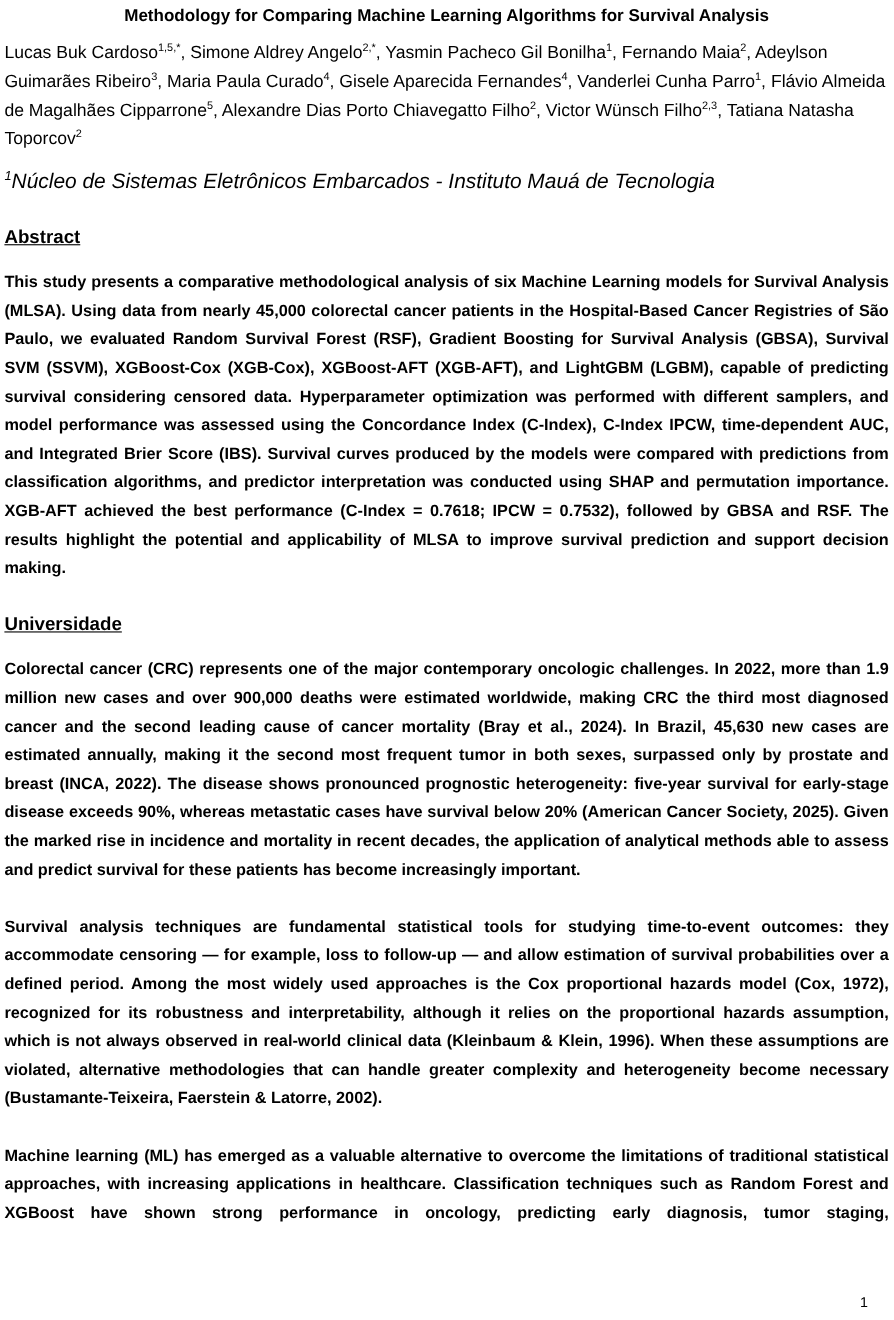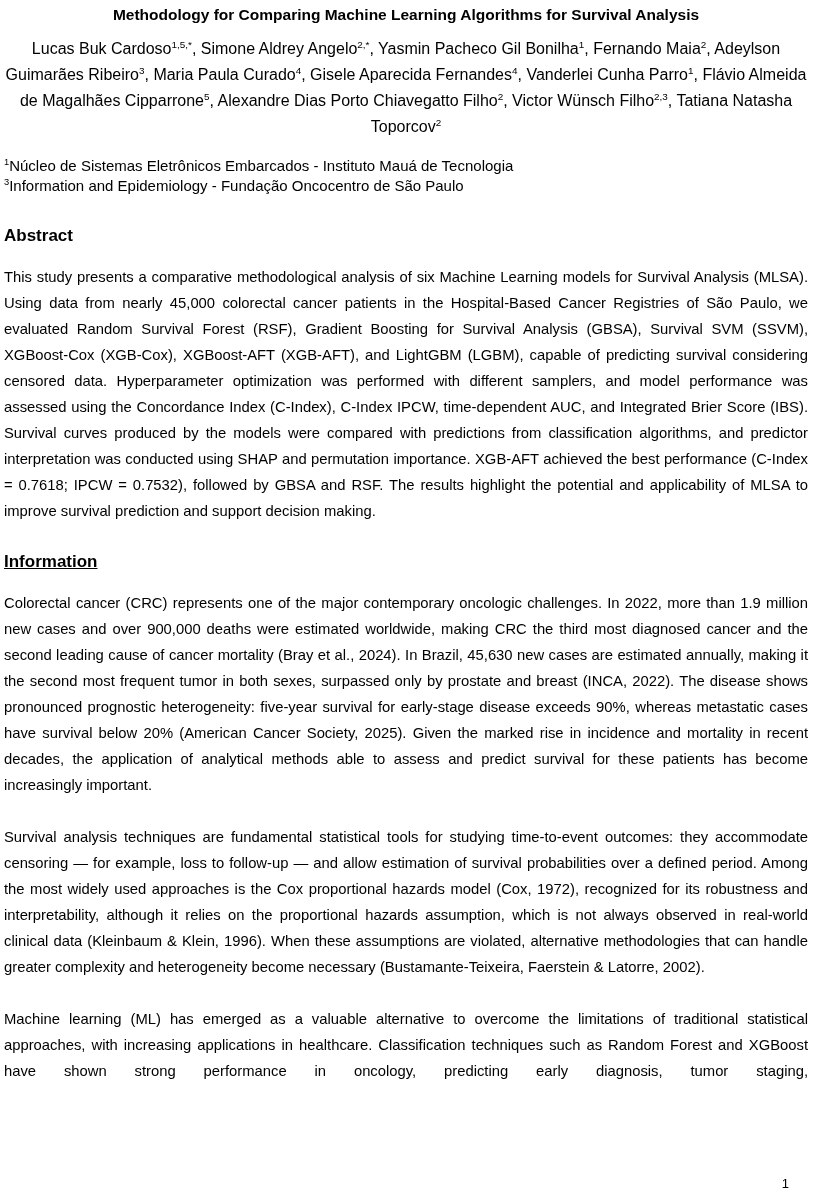--- a/index.html
+++ b/index.html
@@ -20,48 +20,49 @@
   }
   .title {
     font-size: 15.5px;
     font-weight: bold;
     text-align: center;
     margin: 0 0 10px 0;
     line-height: 22px;
   }
   .authors {
     font-size: 16px;
-    text-align: center;
     line-height: 26px;
     margin: 0 0 16px 0;
   }
   sup {
     font-size: 0.62em;
     line-height: 0;
     vertical-align: super;
   }
   .affiliations {
-    font-size: 15px;
+    font-style: italic;
+    font-size: 19px;
     line-height: 19.8px;
     margin: 0 0 24px 0;
   }
   .affiliation { margin: 0; }
   .heading {
     font-size: 17px;
     font-weight: bold;
     margin: 0 0 16px 0;
     line-height: 24px;
   }
-  .heading.spaced-top { margin-top: 28px; }
+  .heading.spaced-top { margin-top: 28px; text-decoration: underline; }
   .heading.underlined { text-decoration: underline; }
   .body-para {
     font-size: 14.8px;
     line-height: 26px;
     text-align: justify;
     margin: 0 0 26px 0;
+    font-weight: bold;
   }
   .body-para.last-cut {
     text-align-last: justify;
     margin-bottom: 16px;
   }
   .page-number {
     position: absolute;
     right: 24px;
     bottom: 8px;
     font-size: 13px;
@@ -72,28 +73,27 @@
 <body>
 
 <div class="page">
 
   <h1 class="title">Methodology for Comparing Machine Learning Algorithms for Survival Analysis</h1>
 
   <p class="authors">Lucas Buk Cardoso<sup>1,5,*</sup>, Simone Aldrey Angelo<sup>2,*</sup>, Yasmin Pacheco Gil Bonilha<sup>1</sup>, Fernando Maia<sup>2</sup>, Adeylson Guimarães Ribeiro<sup>3</sup>, Maria Paula Curado<sup>4</sup>, Gisele Aparecida Fernandes<sup>4</sup>, Vanderlei Cunha Parro<sup>1</sup>, Flávio Almeida de Magalhães Cipparrone<sup>5</sup>, Alexandre Dias Porto Chiavegatto Filho<sup>2</sup>, Victor Wünsch Filho<sup>2,3</sup>, Tatiana Natasha Toporcov<sup>2</sup></p>
 
   <div class="affiliations">
       <div class="affiliation"><sup>1</sup>Núcleo de Sistemas Eletrônicos Embarcados - Instituto Mauá de Tecnologia</div>
-      <div class="affiliation"><sup>3</sup>Information and Epidemiology - Fundação Oncocentro de São Paulo</div>
     </div>
 
   <h2 class="heading spaced-top">Abstract</h2>
 
   <p class="body-para">This study presents a comparative methodological analysis of six Machine Learning models for Survival Analysis (MLSA). Using data from nearly 45,000 colorectal cancer patients in the Hospital-Based Cancer Registries of São Paulo, we evaluated Random Survival Forest (RSF), Gradient Boosting for Survival Analysis (GBSA), Survival SVM (SSVM), XGBoost-Cox (XGB-Cox), XGBoost-AFT (XGB-AFT), and LightGBM (LGBM), capable of predicting survival considering censored data. Hyperparameter optimization was performed with different samplers, and model performance was assessed using the Concordance Index (C-Index), C-Index IPCW, time-dependent AUC, and Integrated Brier Score (IBS). Survival curves produced by the models were compared with predictions from classification algorithms, and predictor interpretation was conducted using SHAP and permutation importance. XGB-AFT achieved the best performance (C-Index = 0.7618; IPCW = 0.7532), followed by GBSA and RSF. The results highlight the potential and applicability of MLSA to improve survival prediction and support decision making.</p>
 
-  <h2 class="heading underlined">Information</h2>
+  <h2 class="heading underlined">Universidade</h2>
 
   <p class="body-para">Colorectal cancer (CRC) represents one of the major contemporary oncologic challenges. In 2022, more than 1.9 million new cases and over 900,000 deaths were estimated worldwide, making CRC the third most diagnosed cancer and the second leading cause of cancer mortality (Bray et al., 2024). In Brazil, 45,630 new cases are estimated annually, making it the second most frequent tumor in both sexes, surpassed only by prostate and breast (INCA, 2022). The disease shows pronounced prognostic heterogeneity: five-year survival for early-stage disease exceeds 90%, whereas metastatic cases have survival below 20% (American Cancer Society, 2025). Given the marked rise in incidence and mortality in recent decades, the application of analytical methods able to assess and predict survival for these patients has become increasingly important.</p>
 
   <p class="body-para">Survival analysis techniques are fundamental statistical tools for studying time-to-event outcomes: they accommodate censoring — for example, loss to follow-up — and allow estimation of survival probabilities over a defined period. Among the most widely used approaches is the Cox proportional hazards model (Cox, 1972), recognized for its robustness and interpretability, although it relies on the proportional hazards assumption, which is not always observed in real-world clinical data (Kleinbaum &amp; Klein, 1996). When these assumptions are violated, alternative methodologies that can handle greater complexity and heterogeneity become necessary (Bustamante-Teixeira, Faerstein &amp; Latorre, 2002).</p>
 
   <p class="body-para last-cut">Machine learning (ML) has emerged as a valuable alternative to overcome the limitations of traditional statistical approaches, with increasing applications in healthcare. Classification techniques such as Random Forest and XGBoost have shown strong performance in oncology, predicting early diagnosis, tumor staging,</p>
 
   <div class="page-number">1</div>
 
 </div>

